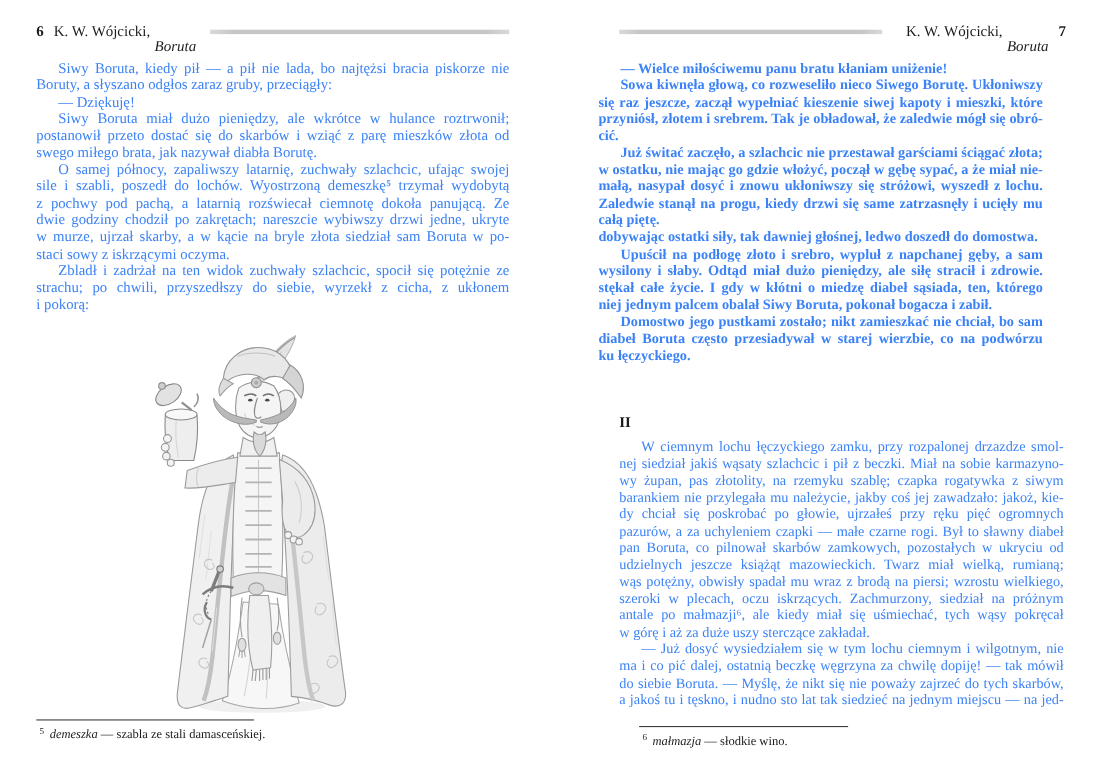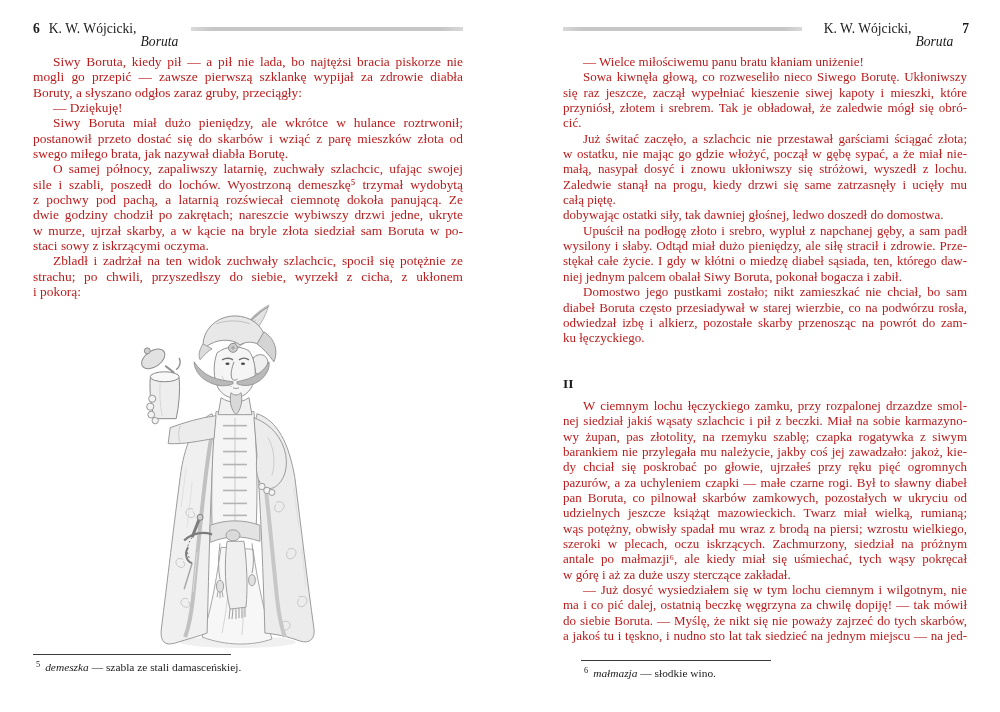--- a/index.html
+++ b/index.html
@@ -16,21 +16,21 @@
   .hdr-num{font-weight:bold;}
   .hdr-author{margin-left:9px;}
   .hdr-right .hdr-author{margin-left:0;}
   .hdr-title{font-style:italic;margin-left:4px;margin-top:26px;}
   .hdr-rule{height:4px;background:linear-gradient(90deg,#d9d9d9,#c6c6c6 8%,#c6c6c6 92%,#d9d9d9);}
   .hdr-left .hdr-rule{flex:1;margin-left:13px;}
   .hdr-right .hdr-rule{flex:1;margin-right:22px;}
   .hdr-right .hdr-num{margin-left:9px;}
 
   
-  .body-col{color:#b91c1c;}
+  .body-col{color:#3b82f6;}
   #left-body{font-size:13.4px;}
   #right-body1,#right-body2{font-size:13px;}
   .line{
     height:15.35px;line-height:15.35px;overflow:hidden;
     text-align:justify;text-align-last:justify;
   }
   .line.end{text-align-last:left;}
   .line.ind{text-indent:20px;}
 
   .sec-heading{font-weight:bold;font-size:13.5px;line-height:15px;}
@@ -55,21 +55,20 @@
   <header class="abs hdr hdr-left" style="left:33px;top:21px;width:430px;">
     <span class="hdr-num">6</span>
     <span class="hdr-author">K. W. Wójcicki,</span>
     <span class="hdr-title">Boruta</span>
     <span class="hdr-rule"></span>
   </header>
 
   <div id="left-body" class="abs body-col" style="left:33px;top:54px;width:430px;">
 
   <div class="line ind">Siwy Boruta, kiedy pił — a pił nie lada, bo najtężsi bracia piskorze nie</div>
-      <div class="line">mogli go przepić — zawsze pierwszą szklankę wypijał za zdrowie diabła</div>
       <div class="line end">Boruty, a słyszano odgłos zaraz gruby, przeciągły:</div>
       <div class="line ind end">— Dziękuję!</div>
       <div class="line ind">Siwy Boruta miał dużo pieniędzy, ale wkrótce w hulance roztrwonił;</div>
       <div class="line">postanowił przeto dostać się do skarbów i wziąć z parę mieszków złota od</div>
       <div class="line end">swego miłego brata, jak nazywał diabła Borutę.</div>
       <div class="line ind">O samej północy, zapaliwszy latarnię, zuchwały szlachcic, ufając swojej</div>
       <div class="line">sile i szabli, poszedł do lochów. Wyostrzoną demeszkę⁵ trzymał wydobytą</div>
       <div class="line">z pochwy pod pachą, a latarnią rozświecał ciemnotę dokoła panującą. Ze</div>
       <div class="line">dwie godziny chodził po zakrętach; nareszcie wybiwszy drzwi jedne, ukryte</div>
       <div class="line">w murze, ujrzał skarby, a w kącie na bryle złota siedział sam Boruta w po-</div>
@@ -217,40 +216,39 @@
 
 <section class="page">
 
   <header class="abs hdr hdr-right" style="left:563px;top:21px;width:406px;">
     <span class="hdr-rule"></span>
     <span class="hdr-author">K. W. Wójcicki,</span>
     <span class="hdr-title">Boruta</span>
     <span class="hdr-num">7</span>
   </header>
 
-  <div id="right-body1" class="abs body-col" style="left:563px;top:54px;width:404px;">
+  <div id="right-body1" class="abs body-col" style="left:544px;top:54px;width:404px;font-weight:bold;">
 
   <div class="line ind end">— Wielce miłościwemu panu bratu kłaniam uniżenie!</div>
       <div class="line ind">Sowa kiwnęła głową, co rozweseliło nieco Siwego Borutę. Ukłoniwszy</div>
       <div class="line">się raz jeszcze, zaczął wypełniać kieszenie siwej kapoty i mieszki, które</div>
       <div class="line">przyniósł, złotem i srebrem. Tak je obładował, że zaledwie mógł się obró-</div>
       <div class="line end">cić.</div>
       <div class="line ind">Już świtać zaczęło, a szlachcic nie przestawał garściami ściągać złota;</div>
       <div class="line">w ostatku, nie mając go gdzie włożyć, począł w gębę sypać, a że miał nie-</div>
       <div class="line">małą, nasypał dosyć i znowu ukłoniwszy się stróżowi, wyszedł z lochu.</div>
       <div class="line">Zaledwie stanął na progu, kiedy drzwi się same zatrzasnęły i ucięły mu</div>
       <div class="line end">całą piętę.</div>
       <div class="line end">dobywając ostatki siły, tak dawniej głośnej, ledwo doszedł do domostwa.</div>
       <div class="line ind">Upuścił na podłogę złoto i srebro, wypluł z napchanej gęby, a sam padł</div>
       <div class="line">wysilony i słaby. Odtąd miał dużo pieniędzy, ale siłę stracił i zdrowie. Prze-</div>
       <div class="line">stękał całe życie. I gdy w kłótni o miedzę diabeł sąsiada, ten, którego daw-</div>
       <div class="line end">niej jednym palcem obalał Siwy Boruta, pokonał bogacza i zabił.</div>
       <div class="line ind">Domostwo jego pustkami zostało; nikt zamieszkać nie chciał, bo sam</div>
       <div class="line">diabeł Boruta często przesiadywał w starej wierzbie, co na podwórzu rosła,</div>
-      <div class="line">odwiedzał izbę i alkierz, pozostałe skarby przenosząc na powrót do zam-</div>
       <div class="line end">ku łęczyckiego.</div>
     </div>
 
   <h2 class="abs sec-heading" style="left:563px;top:376px;width:404px;margin:0;">II</h2>
 
   <div id="right-body2" class="abs body-col" style="left:563px;top:398px;width:404px;">
 
   <div class="line ind">W ciemnym lochu łęczyckiego zamku, przy rozpalonej drzazdze smol-</div>
       <div class="line">nej siedział jakiś wąsaty szlachcic i pił z beczki. Miał na sobie karmazyno-</div>
       <div class="line">wy żupan, pas złotolity, na rzemyku szablę; czapka rogatywka z siwym</div>

